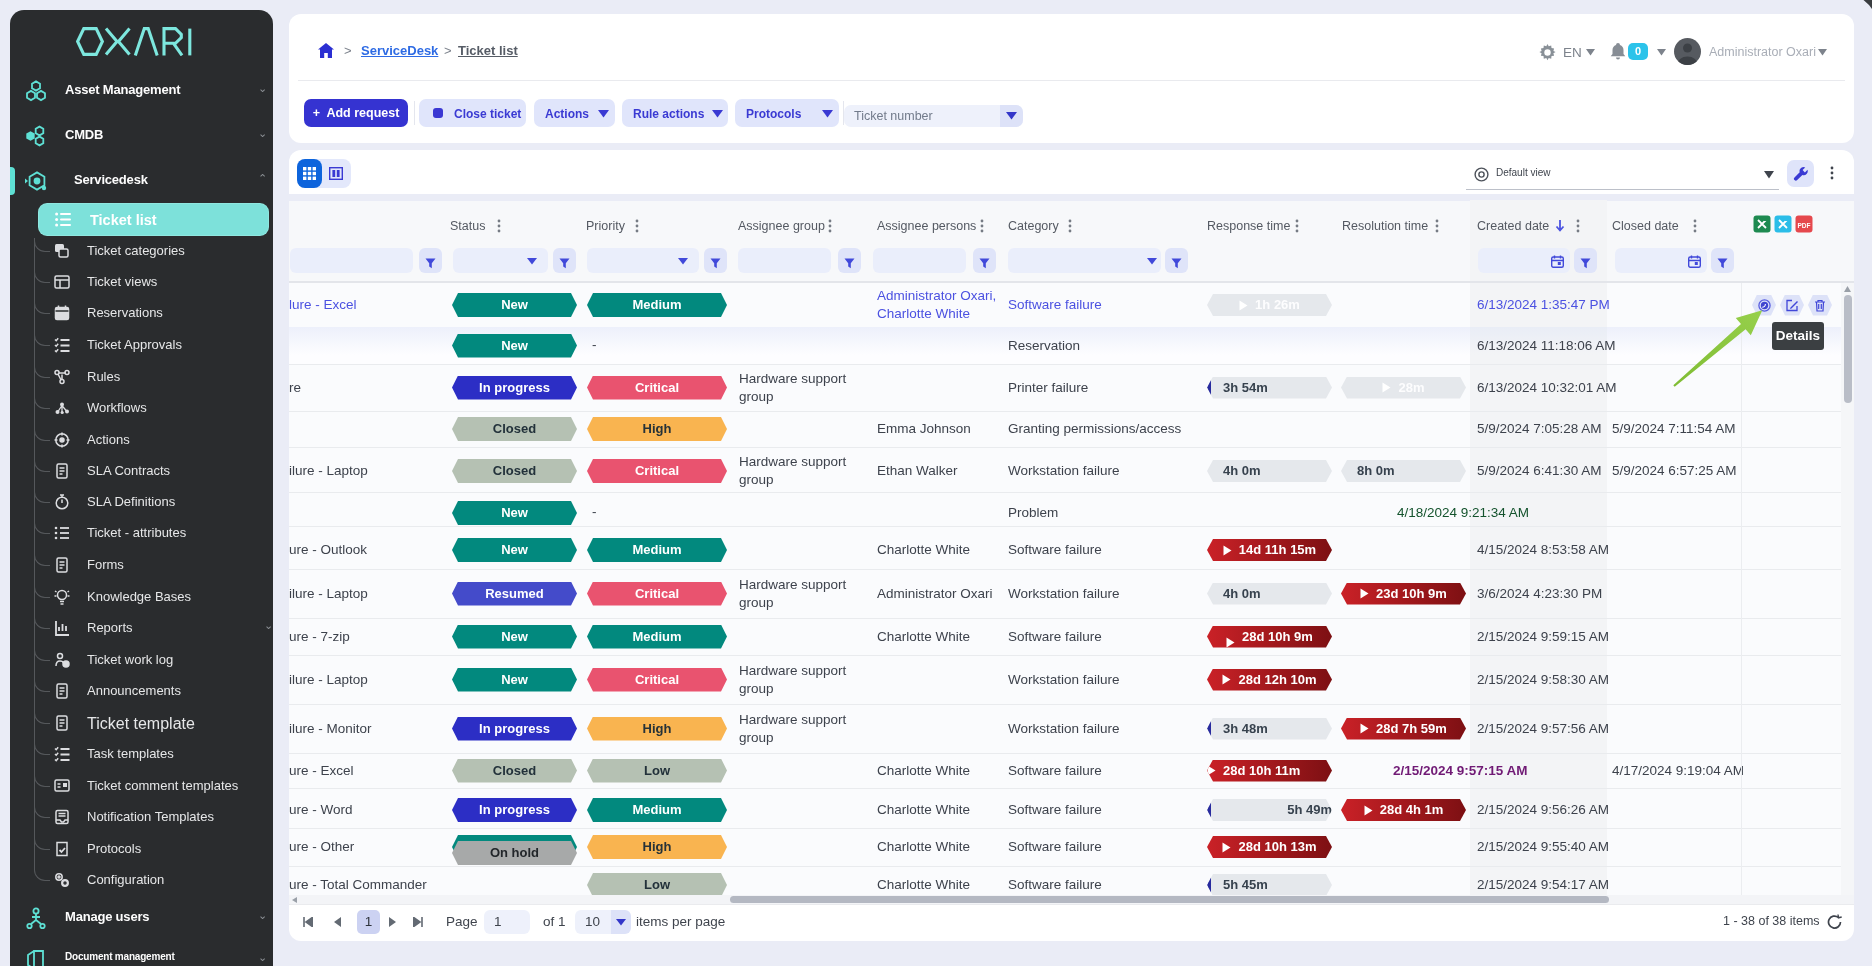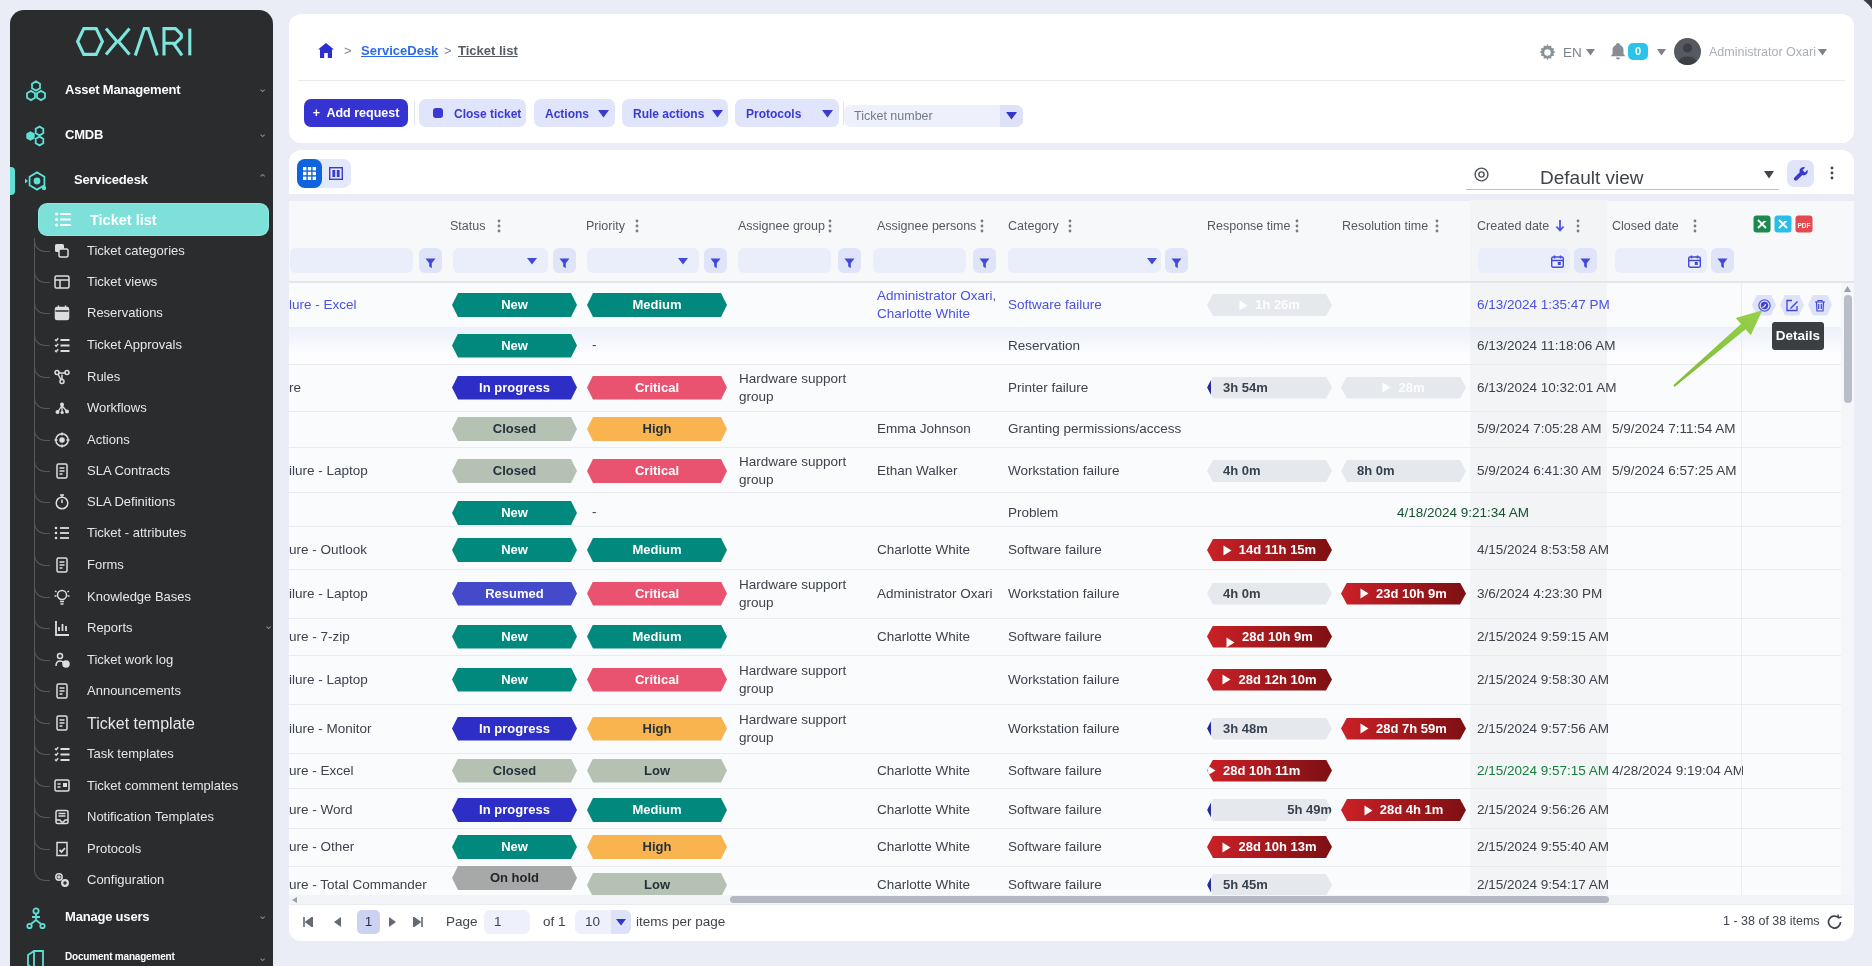--- a/index.html
+++ b/index.html
@@ -296,21 +296,21 @@
   </svg>
 <svg class="abs" style="left:329px;top:167px;" width="14" height="13" viewBox="0 0 14 13">
     <rect x="0.7" y="0.7" width="12.6" height="11.6" fill="none" stroke="#3a3ad3" stroke-width="1.4"></rect>
     <rect x="3.4" y="3" width="2.8" height="7" fill="#3a3ad3"></rect>
     <rect x="7.8" y="3" width="2.8" height="7" fill="#3a3ad3"></rect>
   </svg>
 <svg class="abs" style="left:1474px;top:167px;" width="15" height="15" viewBox="0 0 15 15" fill="none" stroke="#4d525a" stroke-width="1.4">
     <circle cx="7.5" cy="7.5" r="6.4"></circle>
     <circle cx="7.5" cy="7.5" r="2.6"></circle>
   </svg>
-<div class="abs" style="left:1496px;top:167px;font-size:19px;color:#3f444d;margin-left:44px;">Default view</div>
+<div class="abs" style="left:1496px;top:167px;font-size:10px;color:#3f444d;">Default view</div>
 <div class="abs" style="left:1466px;top:189px;width:313px;height:1px;background:#bcc0c9;"></div>
 <svg class="abs" style="left:1764px;top:171px;" width="10" height="8" viewBox="0 0 10 8">
     <path d="M0 0 h10 l-5 7.5 Z" fill="#3f444d"></path>
   </svg>
 <div class="abs" style="left:1787px;top:160px;width:27px;height:27px;background:#dfe4fa;border-radius:7px;"></div>
 <svg class="abs" style="left:1793px;top:166px;" width="15" height="15" viewBox="0 0 15 15">
     <path d="M10.5 1 a4 4 0 0 0 -3.8 5.2 L1.5 11.4 a1.9 1.9 0 0 0 2.7 2.7 L9.4 8.9 a4 4 0 0 0 5.1 -5.1 l-2.6 2.6 -2.3 -2.3 2.6 -2.6 a4 4 0 0 0 -1.7 -0.5 Z" fill="#3a3ad3"></path>
   </svg>
 <div class="abs" style="left:1830px;top:166px;"><svg width="4" height="14" viewBox="0 0 4 14">
       <circle cx="2" cy="2" r="1.4" fill="#3f444d"></circle>
@@ -582,22 +582,22 @@
 <div class="cell" style="left:1477px;top:720.5px;color:#3d424c;white-space:nowrap;">2/15/2024 9:57:56 AM</div>
 <div class="abs" style="left:289px;top:788px;width:1552px;height:1px;background:#e9ebee;"></div>
 <div class="cell" style="left:289px;top:762.5px;color:#3d424c;white-space:nowrap;">ure - Excel</div>
 <div class="badge" style="left:452px;top:758.5px;width:125px;background:#b5c1b3;color:#22313a;">Closed</div>
 <div class="badge" style="left:587px;top:758.5px;width:140px;background:#b5c1b3;color:#22313a;">Low</div>
 <div class="cell" style="left:877px;top:762.5px;color:#3d424c;white-space:nowrap;">Charlotte White</div>
 <div class="cell" style="left:1008px;top:762.5px;color:#3d424c;white-space:nowrap;">Software failure</div>
 <div class="tbadge" style="left:1207px;top:759.5px;width:125px;background:linear-gradient(90deg,#ca2127,#7d1013);color:#fff;text-align:left;"><span style="display:inline-flex;align-items:center;"><svg width="9" height="11" viewBox="0 0 9 11" style="margin-right:7px">
         <path d="M0.5 0.5 L8.5 5.5 L0.5 10.5 Z" fill="#fff"></path>
       </svg>28d 10h 11m</span></div>
-<div class="cell" style="left:1477px;top:762.5px;color:#15803d;white-space:nowrap;">2/15/2024 9:57:15 AM</div>
-<div class="cell" style="left:1612px;top:762.5px;white-space:nowrap;">4/28/2024 9:19:04 AM</div>
+<div class="cell" style="left:1393px;top:762.5px;color:#701a75;white-space:nowrap;font-weight:bold;">2/15/2024 9:57:15 AM</div>
+<div class="cell" style="left:1612px;top:762.5px;white-space:nowrap;">4/17/2024 9:19:04 AM</div>
 <div class="abs" style="left:289px;top:828px;width:1552px;height:1px;background:#e9ebee;"></div>
 <div class="cell" style="left:289px;top:802.0px;color:#3d424c;white-space:nowrap;">ure - Word</div>
 <div class="badge" style="left:452px;top:798.0px;width:125px;background:#2c2ec5;color:#fff;">In progress</div>
 <div class="badge" style="left:587px;top:798.0px;width:140px;background:#02897e;color:#fff;">Medium</div>
 <div class="cell" style="left:877px;top:802.0px;color:#3d424c;white-space:nowrap;">Charlotte White</div>
 <div class="cell" style="left:1008px;top:802.0px;color:#3d424c;white-space:nowrap;">Software failure</div>
 <div class="tbadge" style="left:1207px;top:799.0px;width:125px;padding-left:0;text-align:right;"><div class="abs" style="left:0;top:0;width:4px;height:100%;background:#282b9e;clip-path:polygon(0 50%,4px 0,4px 100%);"></div><span style="margin-left:16px;">5h 49m</span></div>
 <div class="tbadge" style="left:1341px;top:799.0px;width:125px;background:linear-gradient(90deg,#ca2127,#7d1013);color:#fff;text-align:center;"><span style="display:inline-flex;align-items:center;"><svg width="9" height="11" viewBox="0 0 9 11" style="margin-right:7px">
         <path d="M0.5 0.5 L8.5 5.5 L0.5 10.5 Z" fill="#fff"></path>
       </svg>28d 4h 1m</span></div>
@@ -607,21 +607,21 @@
 <div class="badge" style="left:452px;top:835.0px;width:125px;background:#02897e;color:#fff;">New</div>
 <div class="badge" style="left:587px;top:835.0px;width:140px;background:#f9b450;color:#263238;">High</div>
 <div class="cell" style="left:877px;top:839.0px;color:#3d424c;white-space:nowrap;">Charlotte White</div>
 <div class="cell" style="left:1008px;top:839.0px;color:#3d424c;white-space:nowrap;">Software failure</div>
 <div class="tbadge" style="left:1207px;top:836.0px;width:125px;background:linear-gradient(90deg,#ca2127,#7d1013);color:#fff;text-align:center;"><span style="display:inline-flex;align-items:center;"><svg width="9" height="11" viewBox="0 0 9 11" style="margin-right:7px">
         <path d="M0.5 0.5 L8.5 5.5 L0.5 10.5 Z" fill="#fff"></path>
       </svg>28d 10h 13m</span></div>
 <div class="cell" style="left:1477px;top:839.0px;color:#3d424c;white-space:nowrap;">2/15/2024 9:55:40 AM</div>
 <div class="abs" style="left:289px;top:904px;width:1552px;height:1px;background:#e9ebee;"></div>
 <div class="cell" style="left:289px;top:877.0px;color:#3d424c;white-space:nowrap;">ure - Total Commander</div>
-<div class="badge" style="left:452px;top:866px;width:125px;background:#a7a9a9;color:#22262a;">On hold</div>
+<div class="badge" style="left:452px;top:841px;width:125px;background:#a7a9a9;color:#22262a;">On hold</div>
 <div class="badge" style="left:587px;top:873.0px;width:140px;background:#b5c1b3;color:#22313a;">Low</div>
 <div class="cell" style="left:877px;top:877.0px;color:#3d424c;white-space:nowrap;">Charlotte White</div>
 <div class="cell" style="left:1008px;top:877.0px;color:#3d424c;white-space:nowrap;">Software failure</div>
 <div class="tbadge" style="left:1207px;top:874.0px;width:125px;padding-left:0;text-align:left;"><div class="abs" style="left:0;top:0;width:4px;height:100%;background:#282b9e;clip-path:polygon(0 50%,4px 0,4px 100%);"></div><span style="margin-left:16px;">5h 45m</span></div>
 <div class="cell" style="left:1477px;top:877.0px;color:#3d424c;white-space:nowrap;">2/15/2024 9:54:17 AM</div>
 <div class="abs" style="left:1741px;top:283px;width:1px;height:612px;background:#ebedf0;"></div>
 <div class="abs" style="left:1841px;top:283px;width:13px;height:612px;background:#f5f6f8;"></div>
 <svg class="abs" style="left:1844px;top:286px;" width="7" height="6" viewBox="0 0 7 6">
     <path d="M3.5 0 L7 6 H0 Z" fill="#9aa0a8"></path>
   </svg>

